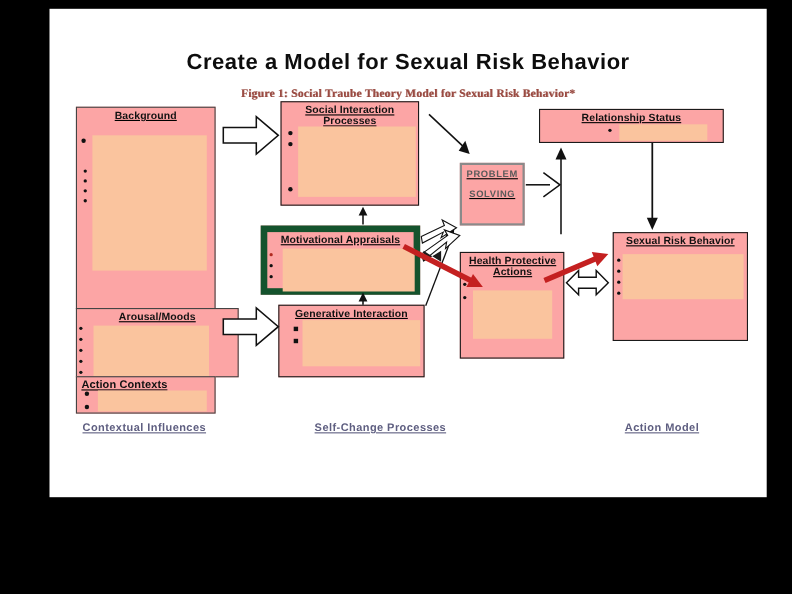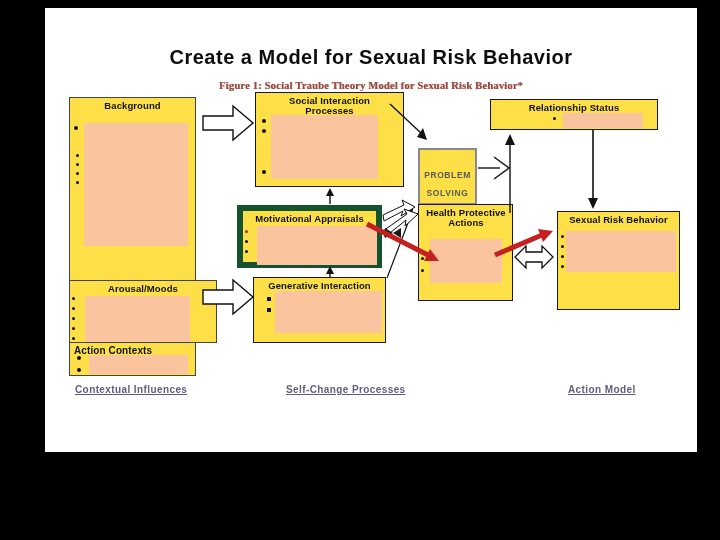--- a/index.html
+++ b/index.html
@@ -8,38 +8,38 @@
   .frame{position:absolute;left:0;top:0;width:720px;height:540px;background:#000;}
   .slide{position:absolute;left:45px;top:8px;width:652px;height:444px;background:#ffffff;}
   .content{position:absolute;left:0;top:0;width:720px;height:540px;}
 
   .slide-title{position:absolute;left:45px;top:46px;width:652px;text-align:center;
     font-size:20px;font-weight:bold;color:#0d0d0d;letter-spacing:0.5px;}
   .fig-caption{position:absolute;left:45px;top:80px;width:652px;text-align:center;
     font-family:"Liberation Serif",serif;font-weight:bold;font-size:10.5px;color:#9B4A42;
     text-shadow:0.6px 0 0 #b98f86;letter-spacing:0.2px;}
 
-  .box{position:absolute;border:1px solid #1a1a1a;background:#fde047;box-sizing:border-box;}
+  .box{position:absolute;border:1px solid #1a1a1a;background:#fca5a5;box-sizing:border-box;text-decoration:underline;}
   .box-title{font-size:9.5px;font-weight:bold;text-align:center;margin-top:3px;
     color:#111;line-height:10px;letter-spacing:0.1px;}
   .peach{position:absolute;background:#FAC49E;}
 
   .b-background{left:69px;top:97px;width:127px;height:184px;border-color:#444;}
   .b-arousal{left:69px;top:280px;width:148px;height:63px;border-color:#444;}
   .b-contexts{left:69px;top:342px;width:127px;height:34px;border-color:#444;}
   .b-contexts .box-title{text-align:left;margin-left:4px;font-size:10px;}
-  .b-social{left:255px;top:92px;width:149px;height:95px;}
+  .b-social{left:255px;top:92px;width:126px;height:95px;}
   .b-relationship{left:490px;top:99px;width:168px;height:31px;}
   .b-problem{left:418px;top:148px;width:59px;height:57px;border:2px solid #8a8a8a;}
   .b-problem .pline{font-size:8.5px;font-weight:bold;color:#5A5A5A;text-align:center;
      letter-spacing:0.6px;}
-  .b-problem .pline.l1{margin-top:20px;}
+  .b-problem .pline.l1{margin-top:3px;}
   .b-problem .pline.l2{margin-top:8px;}
   .b-motivational{left:237px;top:205px;width:145px;height:63px;border:6px solid #14532d;}
-  .b-health{left:418px;top:204px;width:95px;height:97px;}
+  .b-health{left:418px;top:229px;width:95px;height:97px;}
   .b-sexual{left:557px;top:211px;width:123px;height:99px;}
   .b-generative{left:253px;top:277px;width:133px;height:66px;}
 
   .w110{width:112px;margin-left:auto;margin-right:auto;}
   .w92{width:94px;margin-left:auto;margin-right:auto;}
 
   .dot{position:absolute;background:#111;border-radius:50%;}
   .dot.sq{border-radius:0;}
   .dot.red{background:#B02A20;}
 

